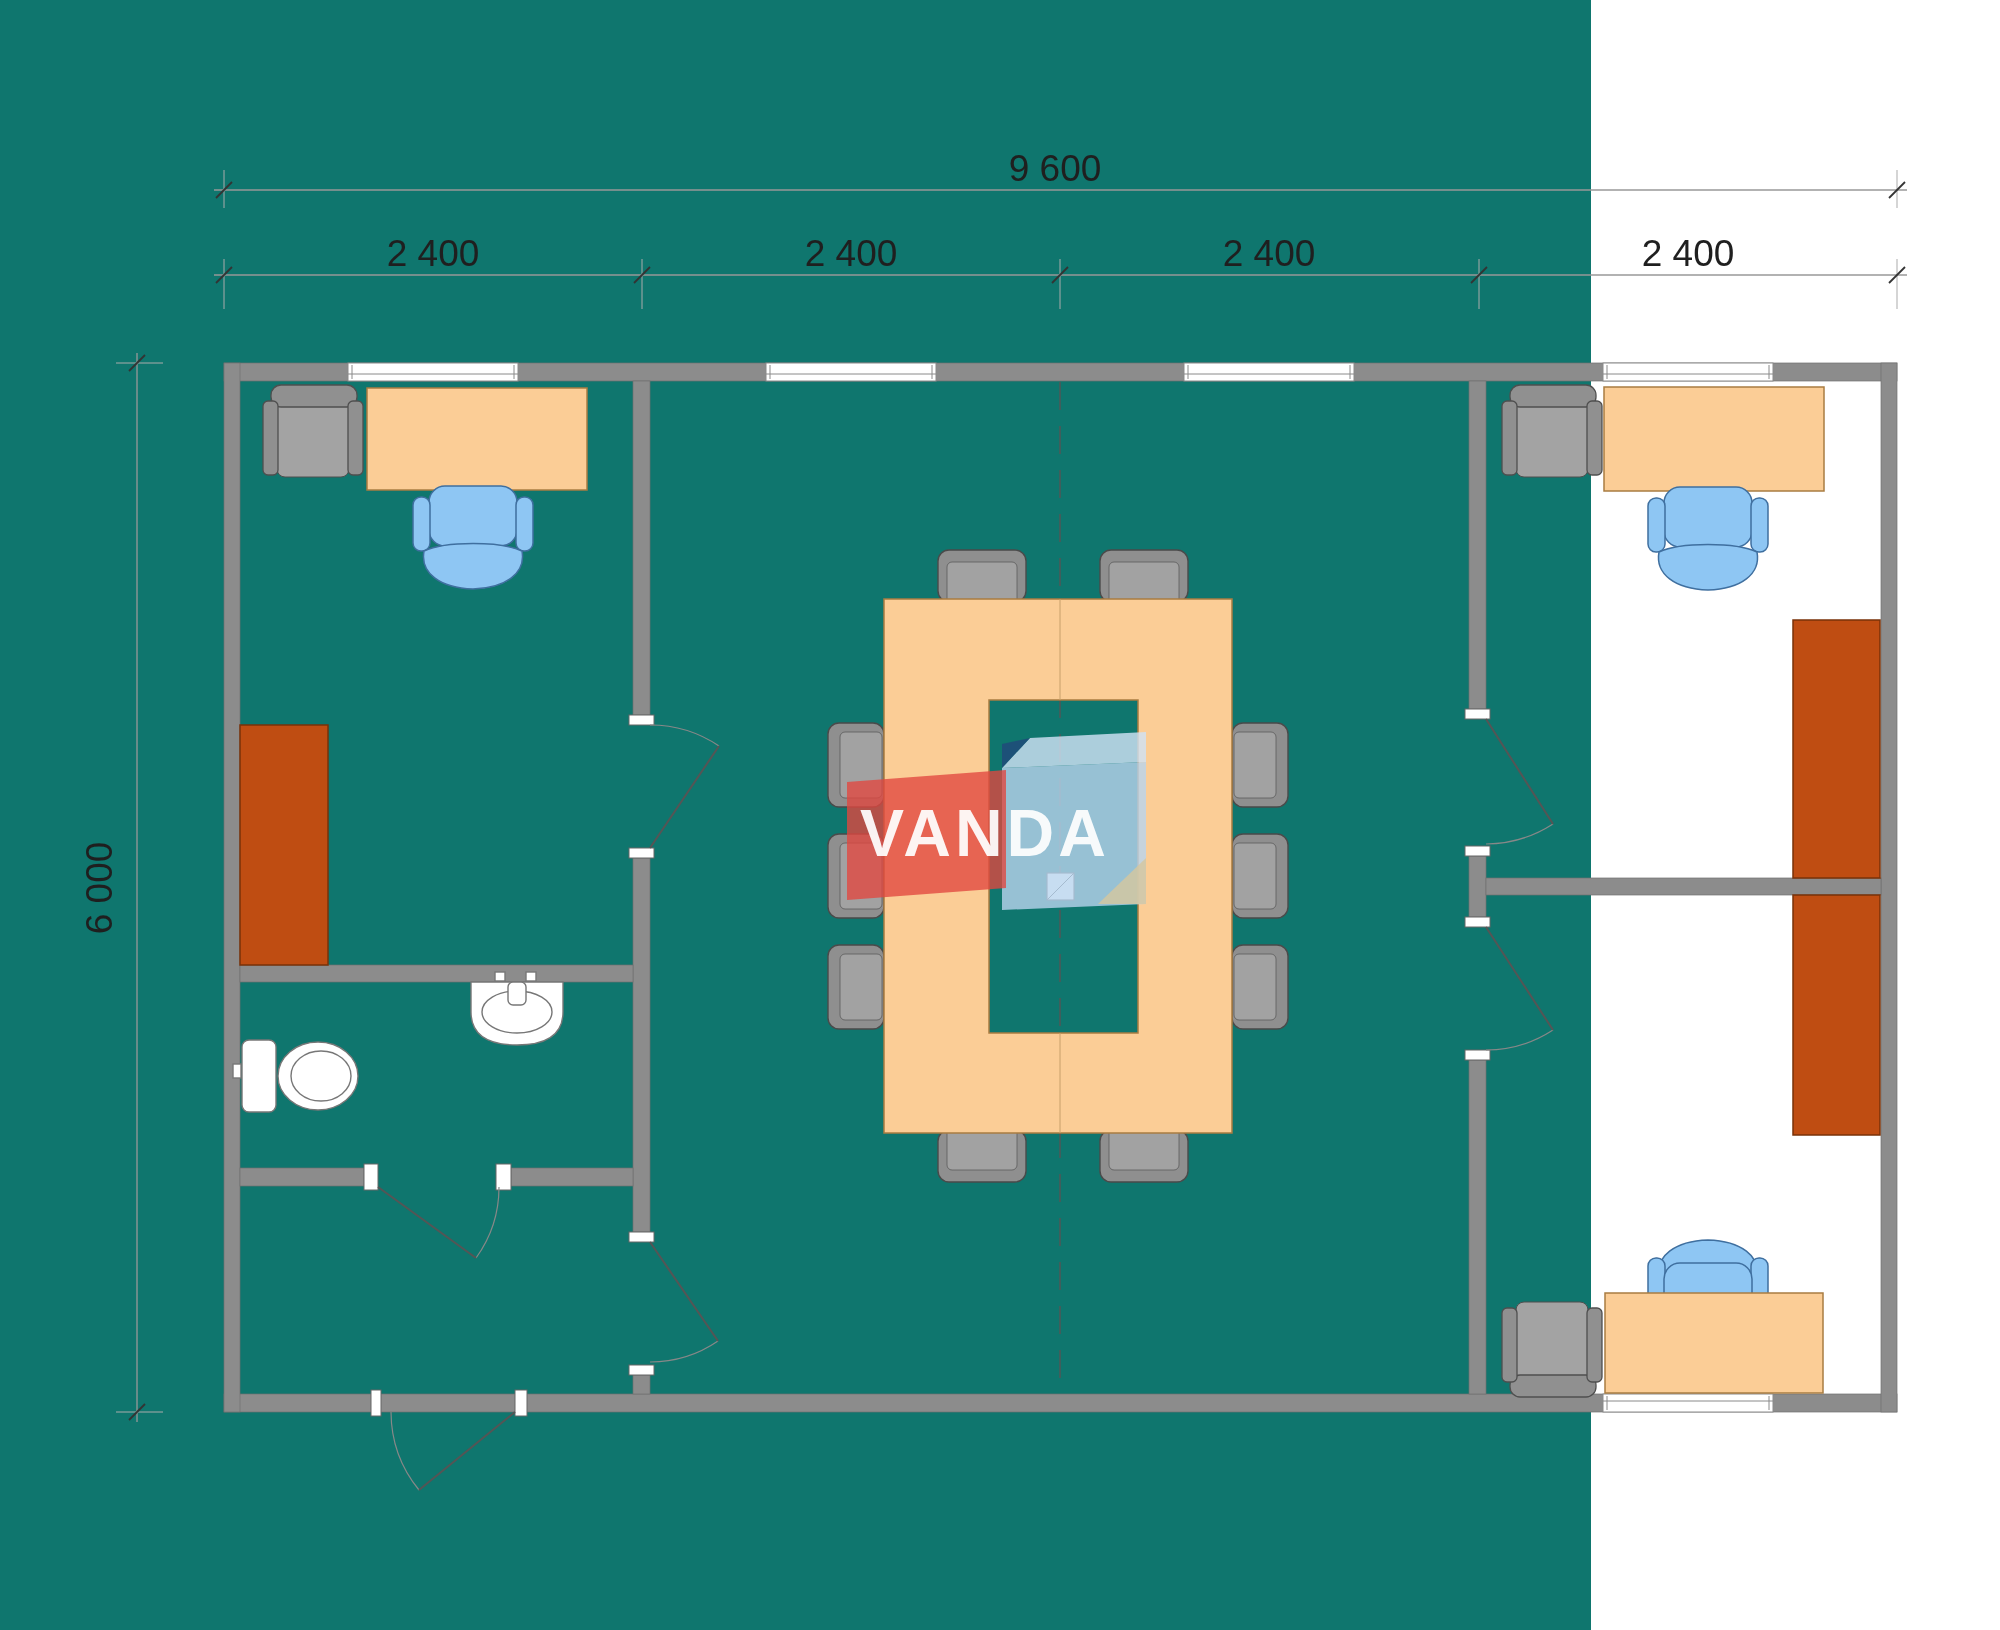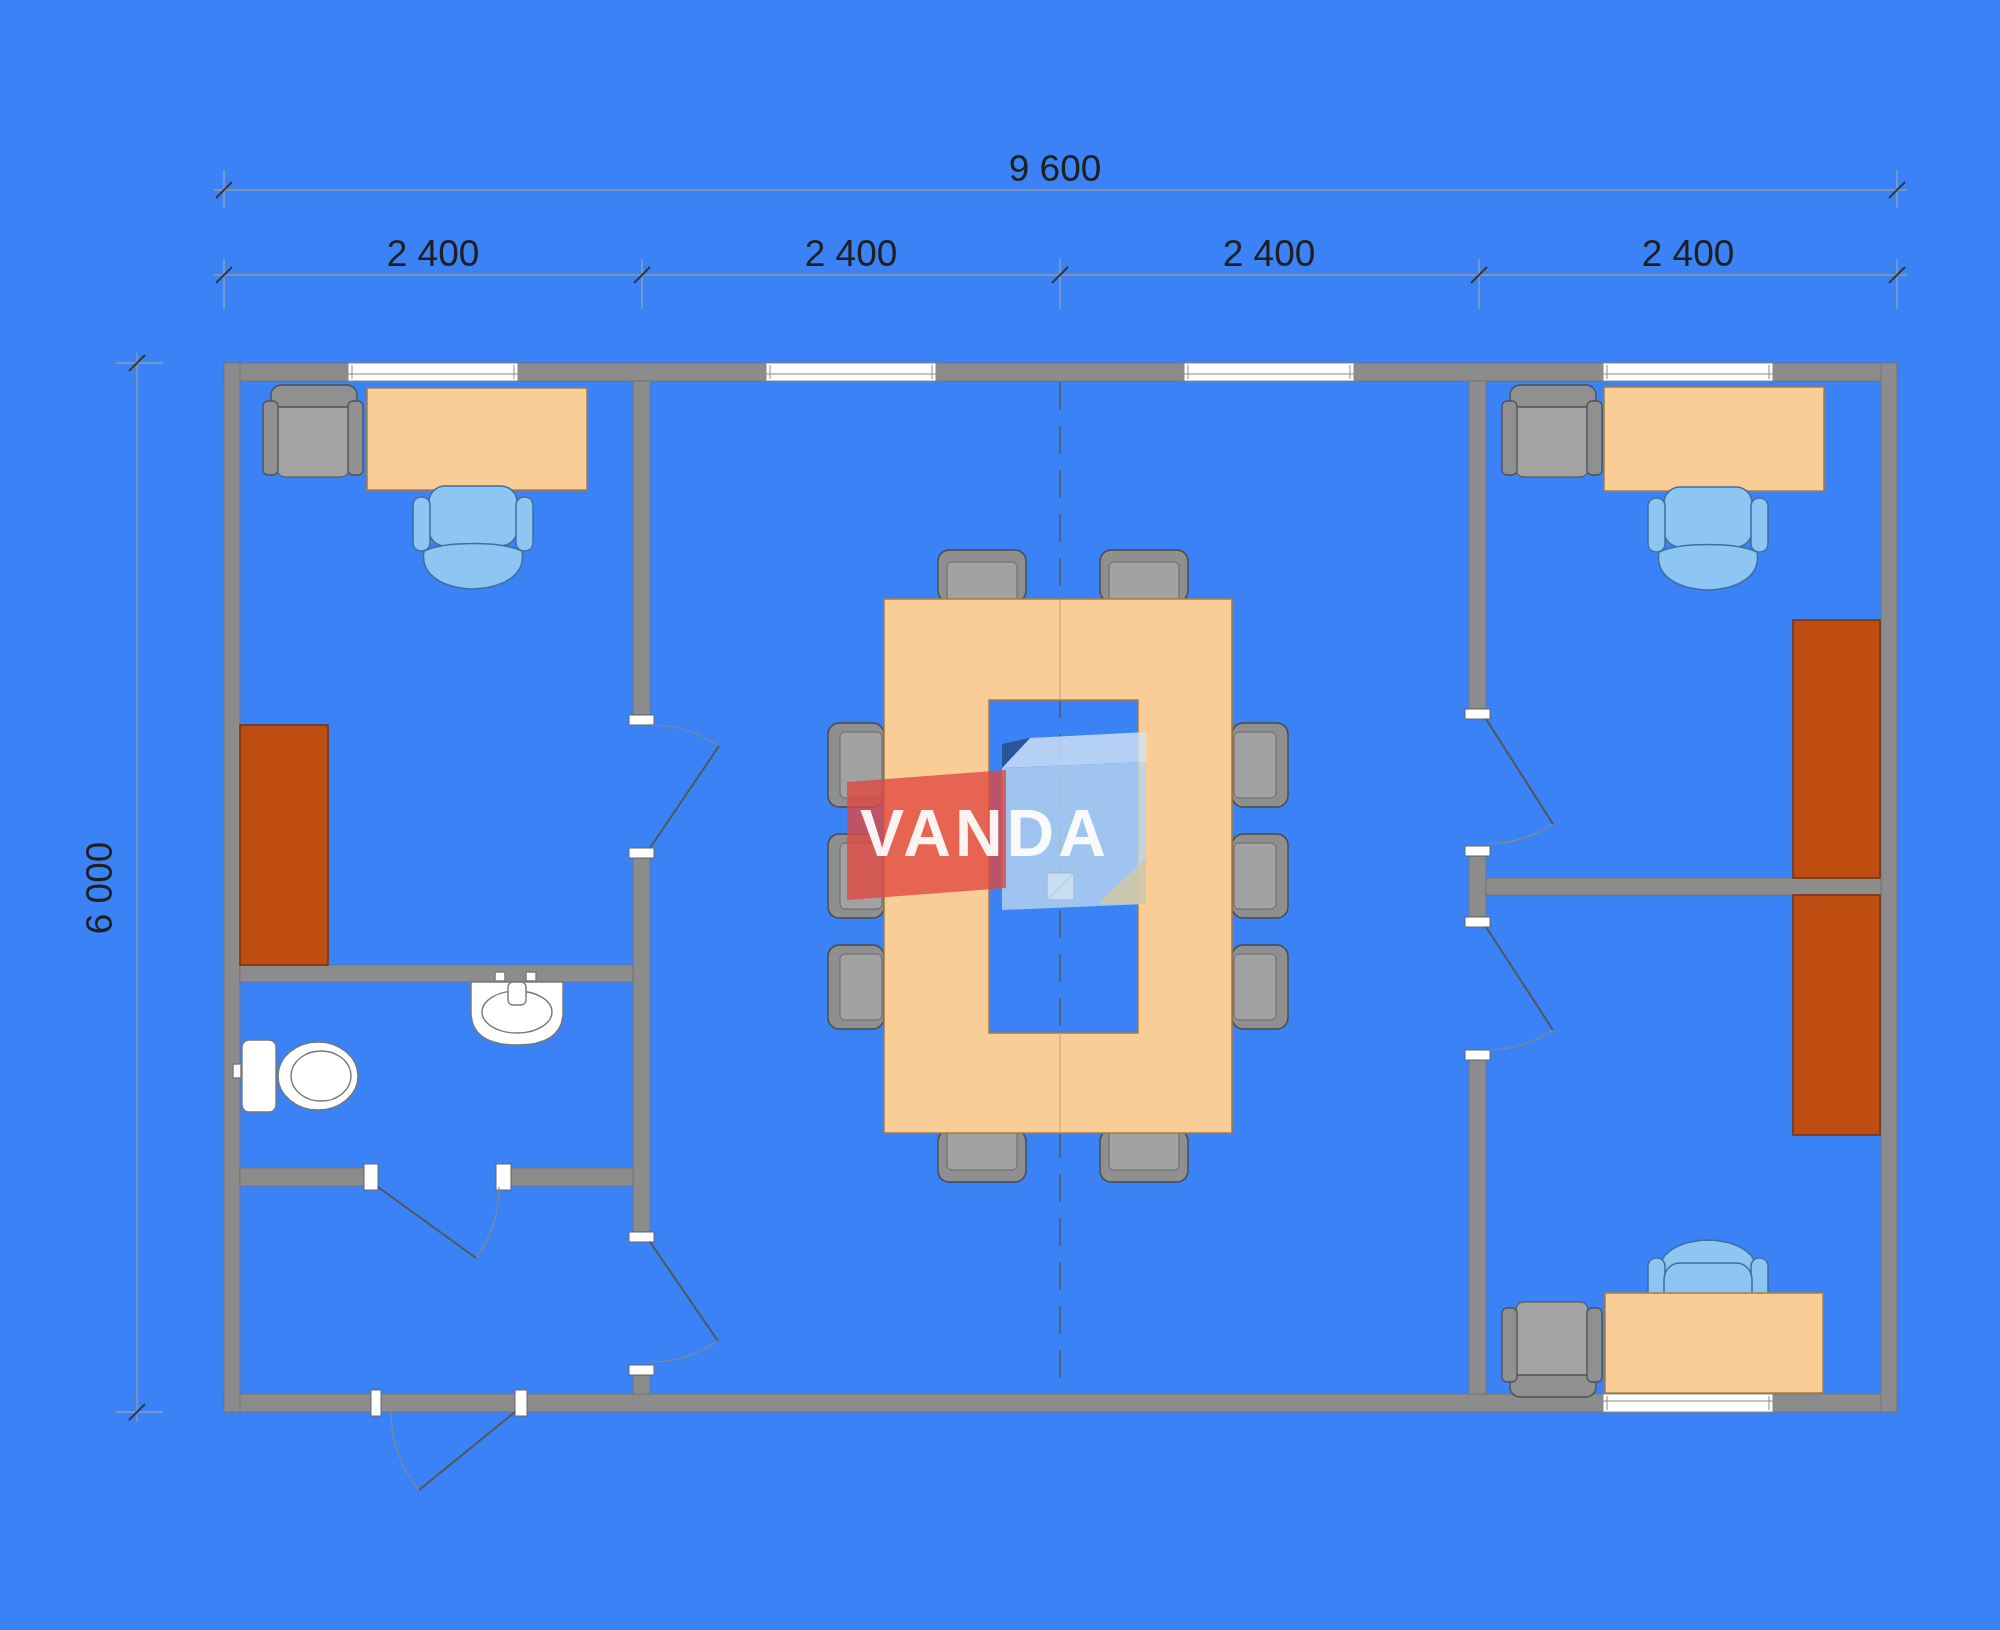--- a/index.html
+++ b/index.html
@@ -1,16 +1,16 @@
 <!DOCTYPE html>
 <html style="--wall-color: #8c8c8c; --wood-color: #fbcd96; --wood-border: #a97c42; --cabinet-color: #bf4d12; --cabinet-border: #7a3209; --chair-blue: #8ec6f3; --chair-blue-border: #3f6f9f; --chair-gray: #909090; --chair-gray-border: #4f4f4f; --fixture-stroke: #777777; --line-color: #999999; --tick-color: #333333; --text-color: #1f1f1f; --dash-color: #555555; --logo-red: #e2473f; --logo-blue: #b9d4ee; --logo-blue-light: #cfe2f4; --logo-navy: #23457c; --logo-beige: #d6c79e; --logo-text: #ffffff;"><head>
 <meta charset="utf-8">
 <style>
   html,body{margin:0;padding:0;background:#ffffff;}
-  .page{width:2000px;height:1630px;position:relative;background:#3b82f6;font-family:"Liberation Sans",sans-serif;}
+  .page{width:1591px;height:1630px;position:relative;background:#0f766e;font-family:"Liberation Sans",sans-serif;}
   svg{display:block;}
   .wall{fill:var(--wall-color);stroke:#6f6f6f;stroke-width:.7;}
   .window{fill:#ffffff;stroke:#8a8a8a;stroke-width:1;}
   .winline{stroke:#8a8a8a;stroke-width:1;fill:none;}
   .jamb{fill:#ffffff;stroke:#666666;stroke-width:1;}
   .door-leaf{stroke:#555555;stroke-width:2;fill:none;}
   .door-arc{stroke:#888888;stroke-width:1.2;fill:none;}
   .wood{fill:var(--wood-color);stroke:var(--wood-border);stroke-width:1.5;}
   .cabinet{fill:var(--cabinet-color);stroke:var(--cabinet-border);stroke-width:1.5;}
   .bluechair{fill:var(--chair-blue);stroke:var(--chair-blue-border);stroke-width:1.5;}

